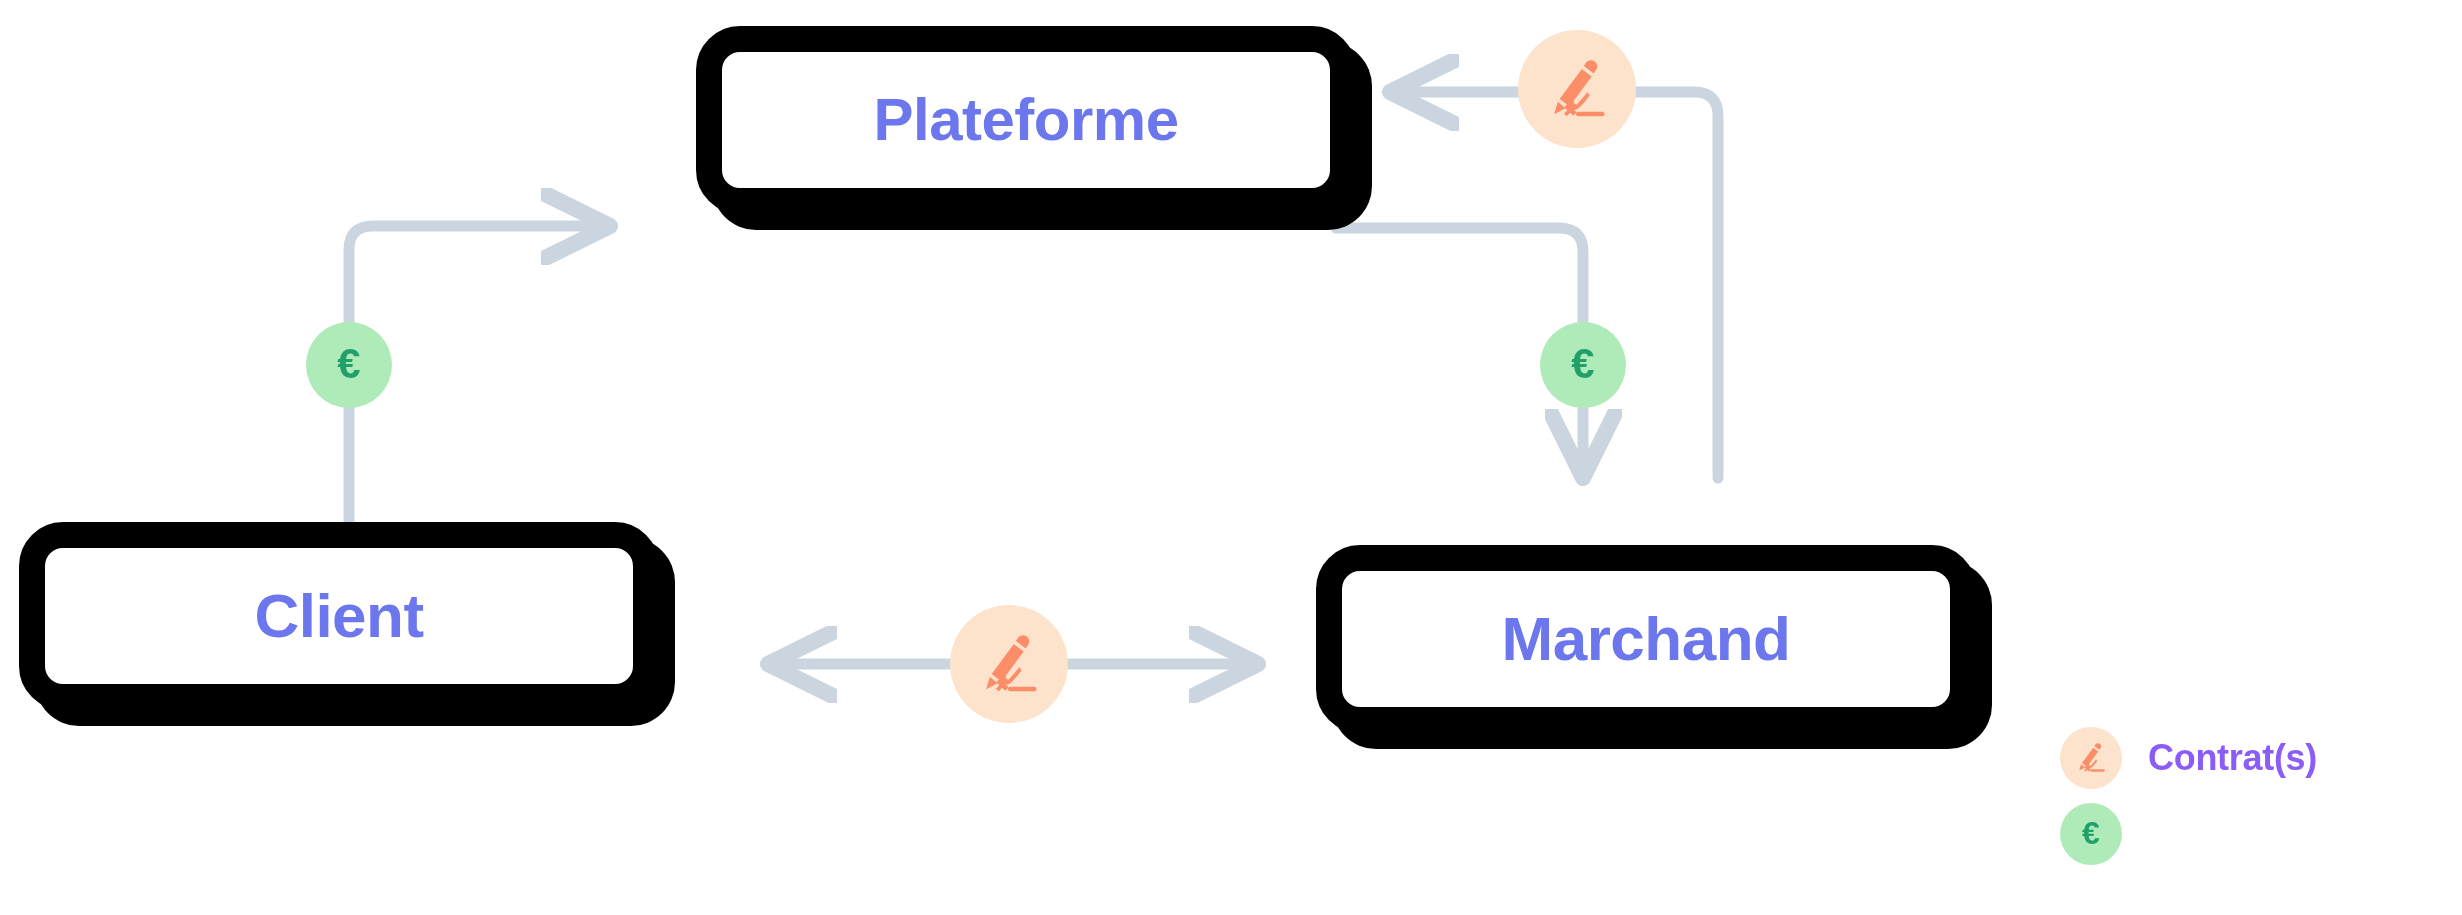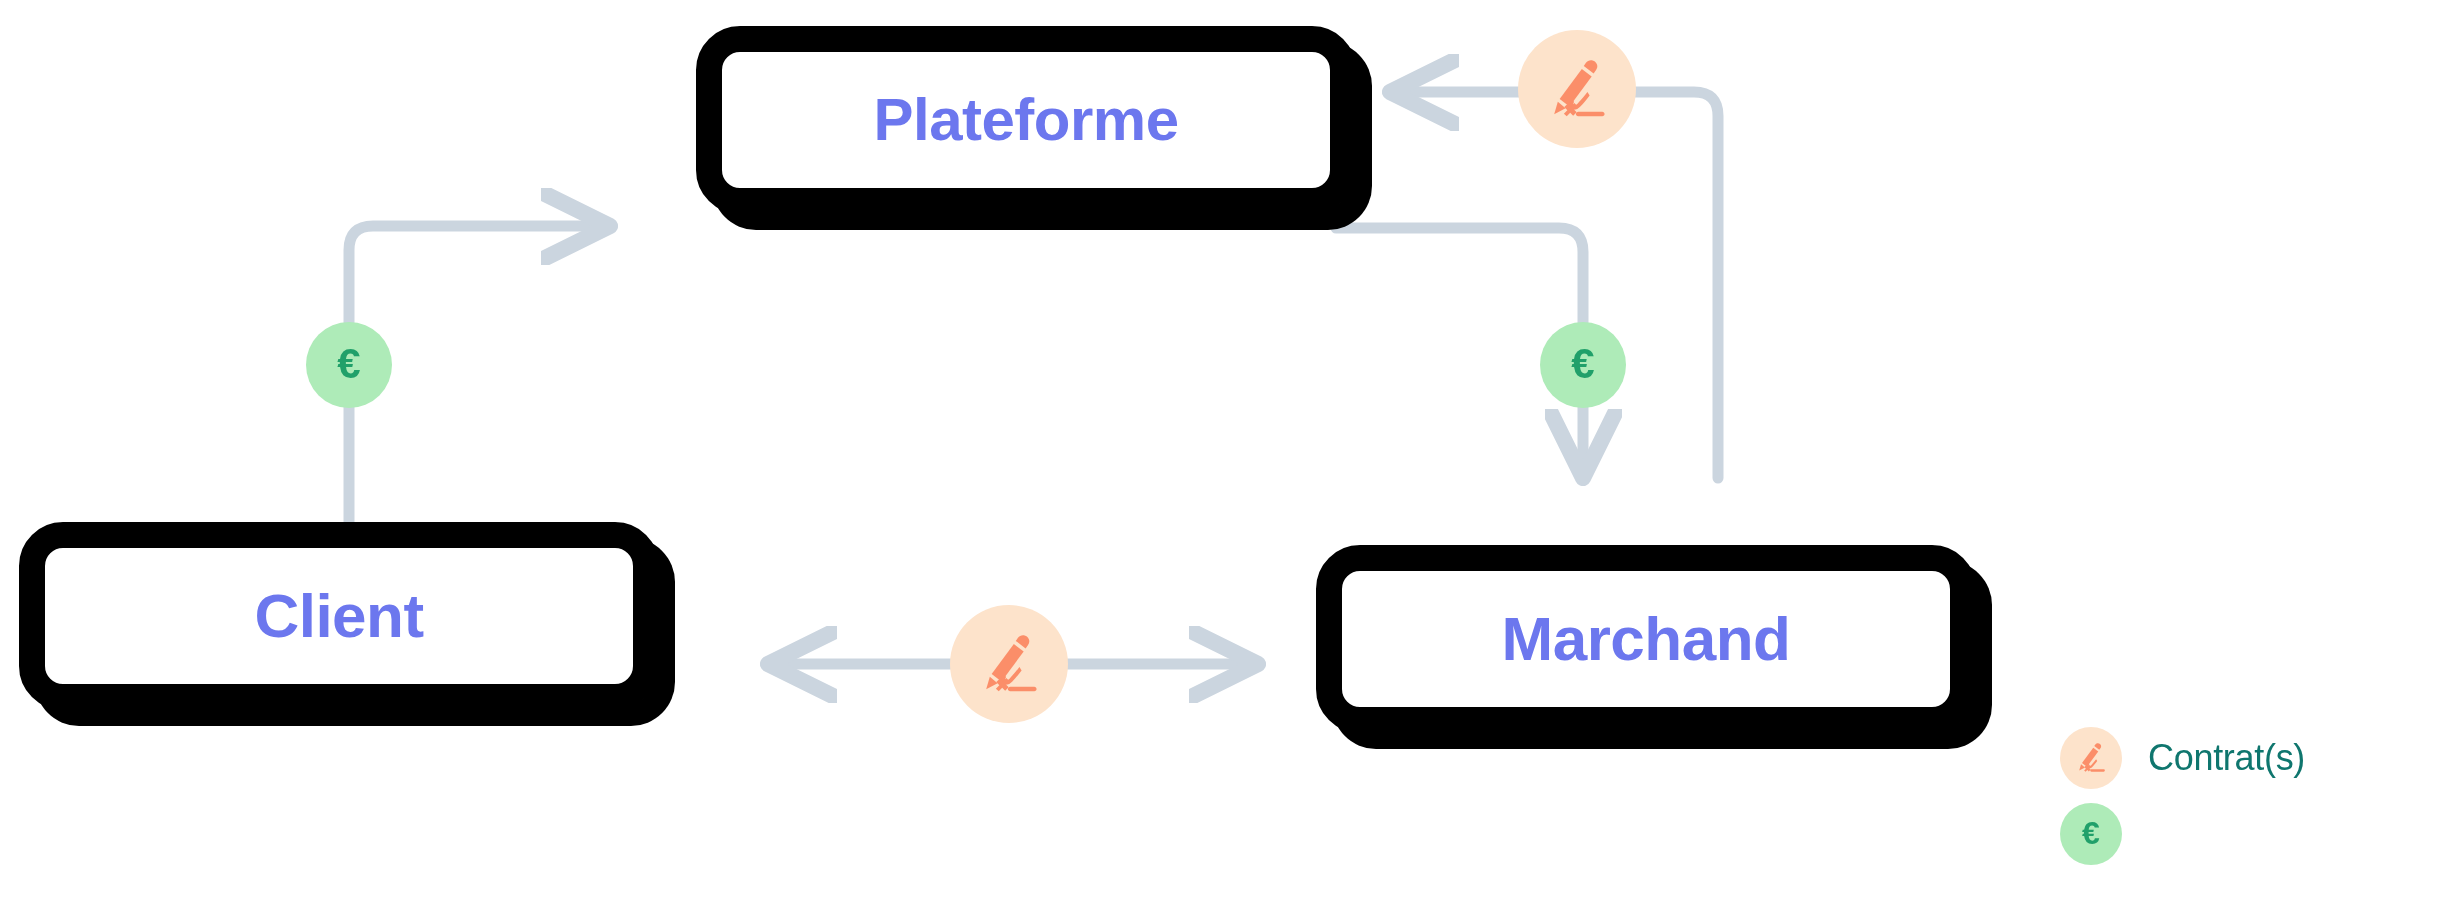--- a/index.html
+++ b/index.html
@@ -130,23 +130,23 @@
     border-radius: 50%;
     display: flex;
     align-items: center;
     justify-content: center;
   }
   .legend-swatch.money   { background: #AEEBB8; }
   .legend-swatch.contract{ background: #FDE3CB; }
   .legend-swatch .euro-glyph { font-size: 32px; }
   .legend-swatch .contract-glyph { width: 60%; height: 60%; }
   .legend-text {
-    color: #0f766e;
+    color: #8b5cf6;
     font-size: 36px;
-    font-weight: 400;
+    font-weight: 700;
     letter-spacing: -0.3px;
     white-space: nowrap;
   }
 </style>
 </head>
 <body>
 
 <div id="stage">
 
   <svg id="connectors" viewBox="0 0 2462 915" width="2462" height="915" xmlns="http://www.w3.org/2000/svg">

